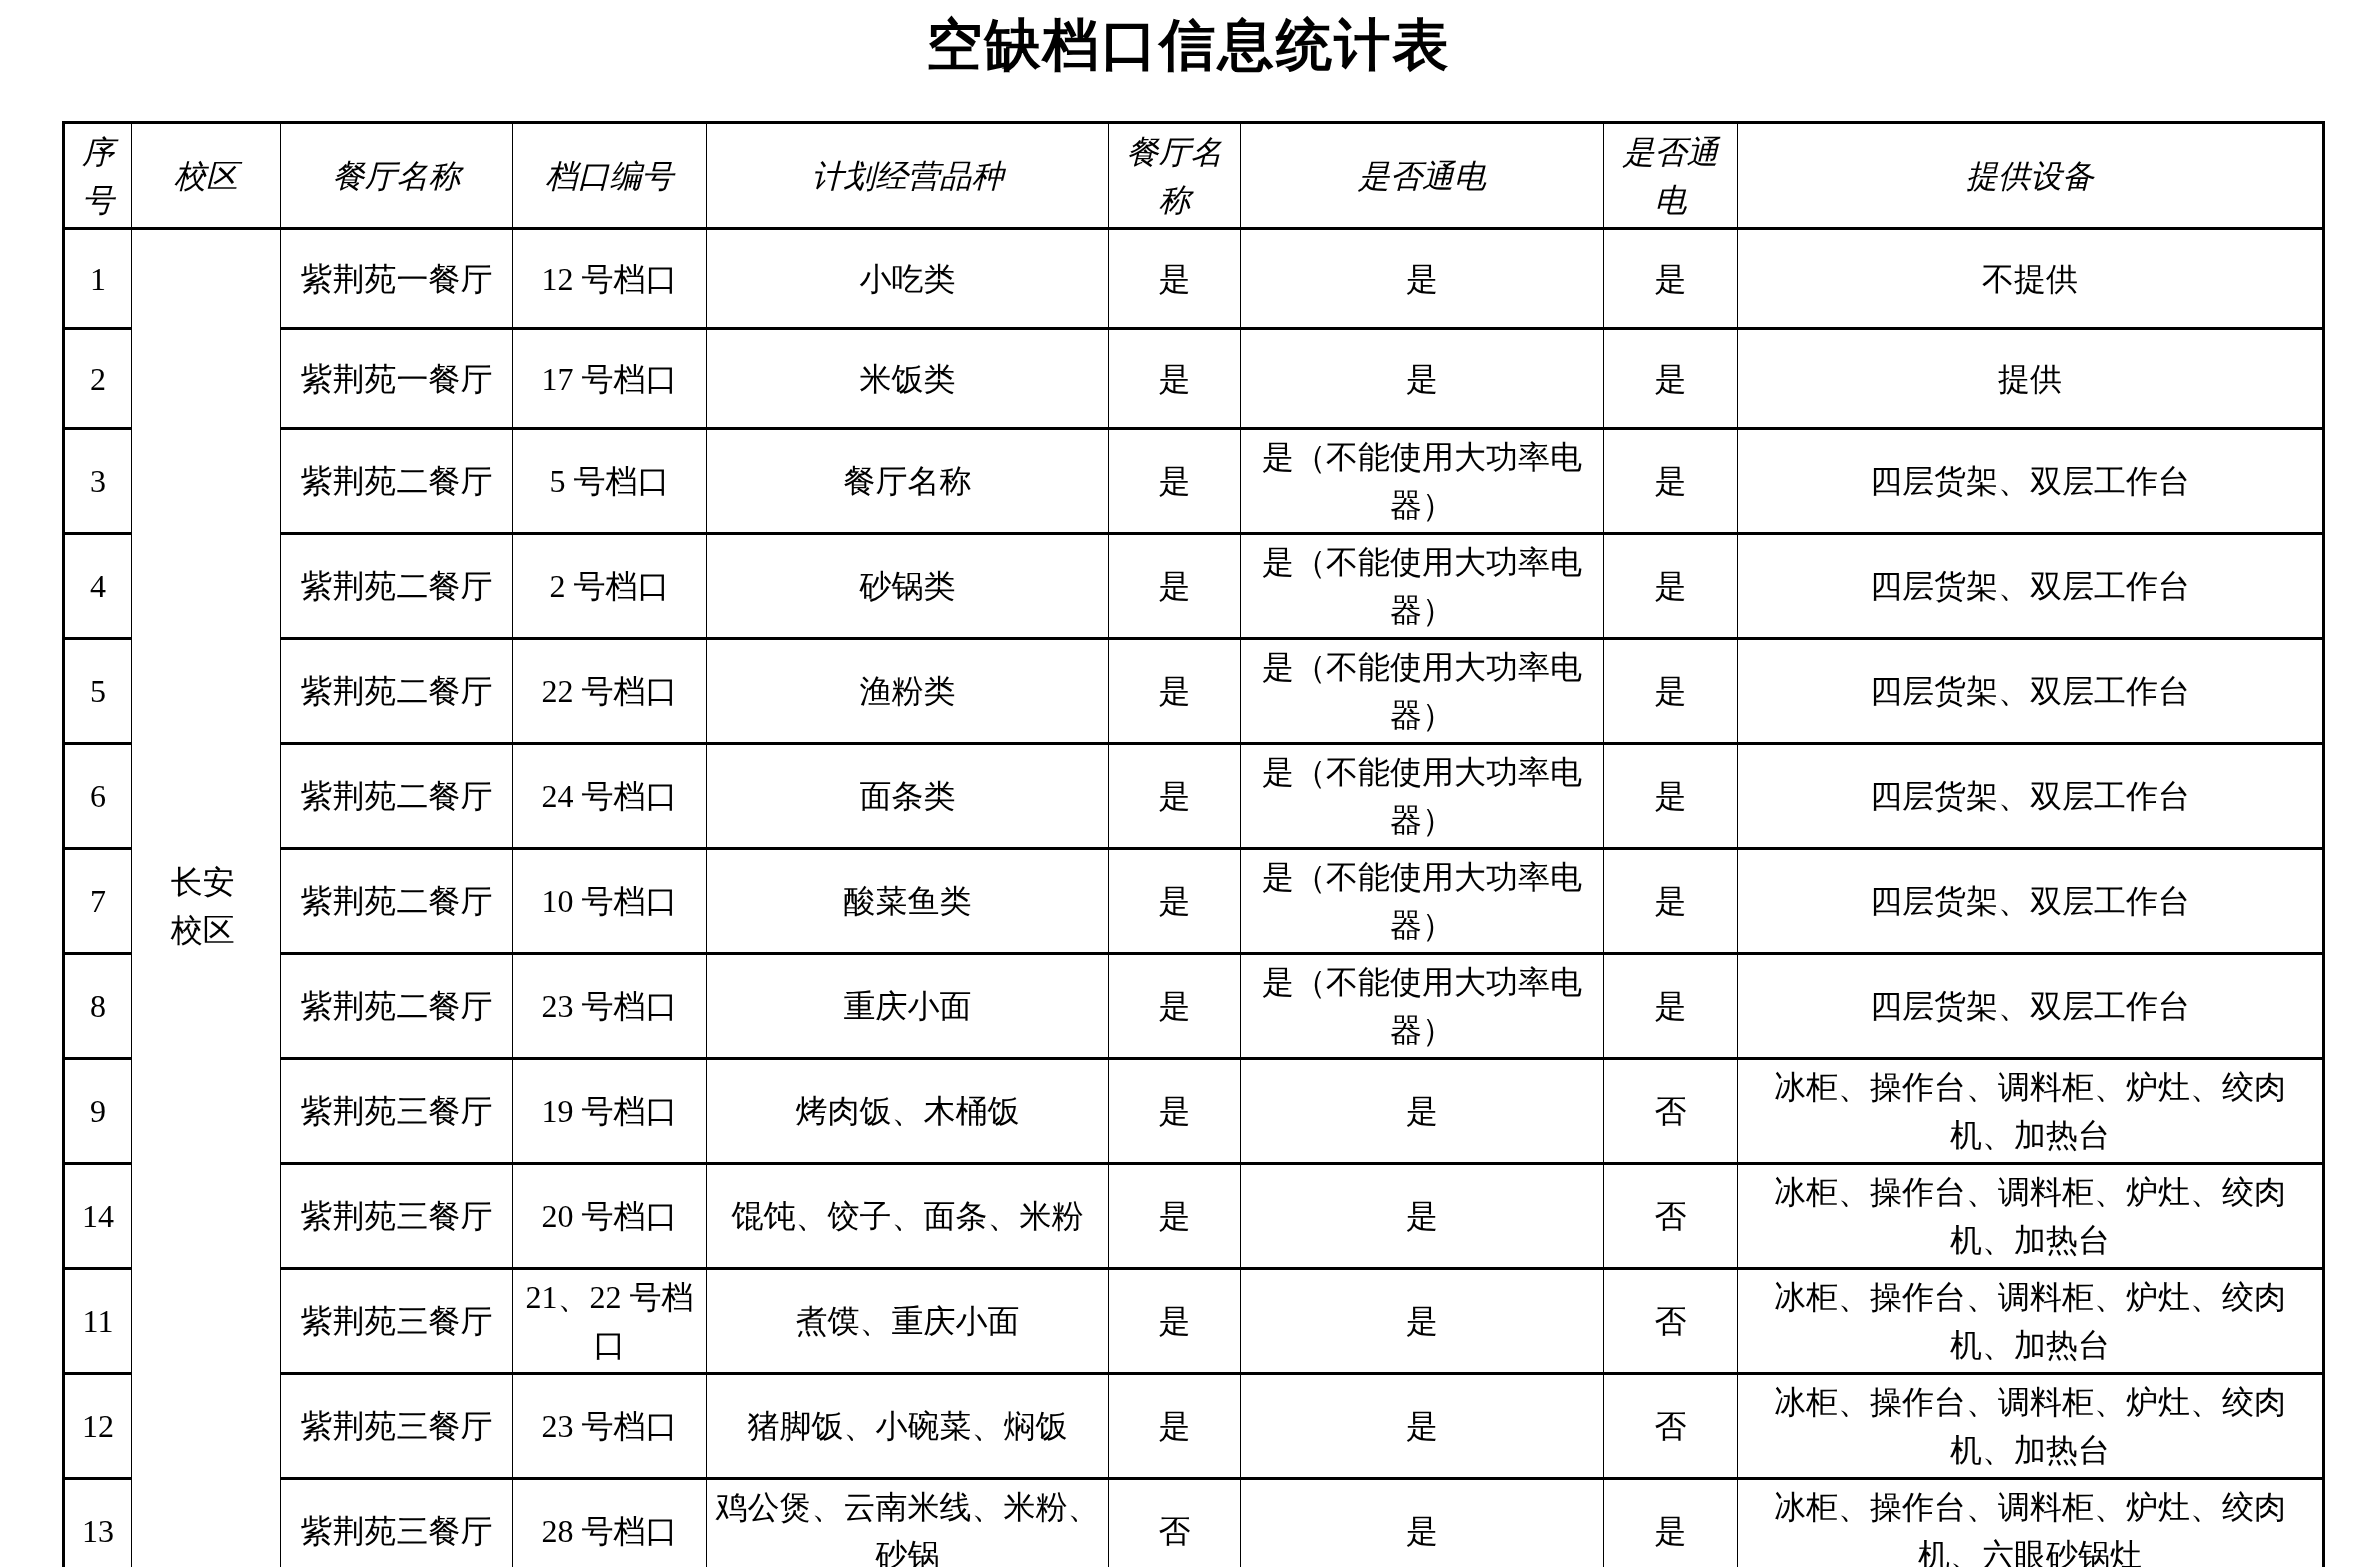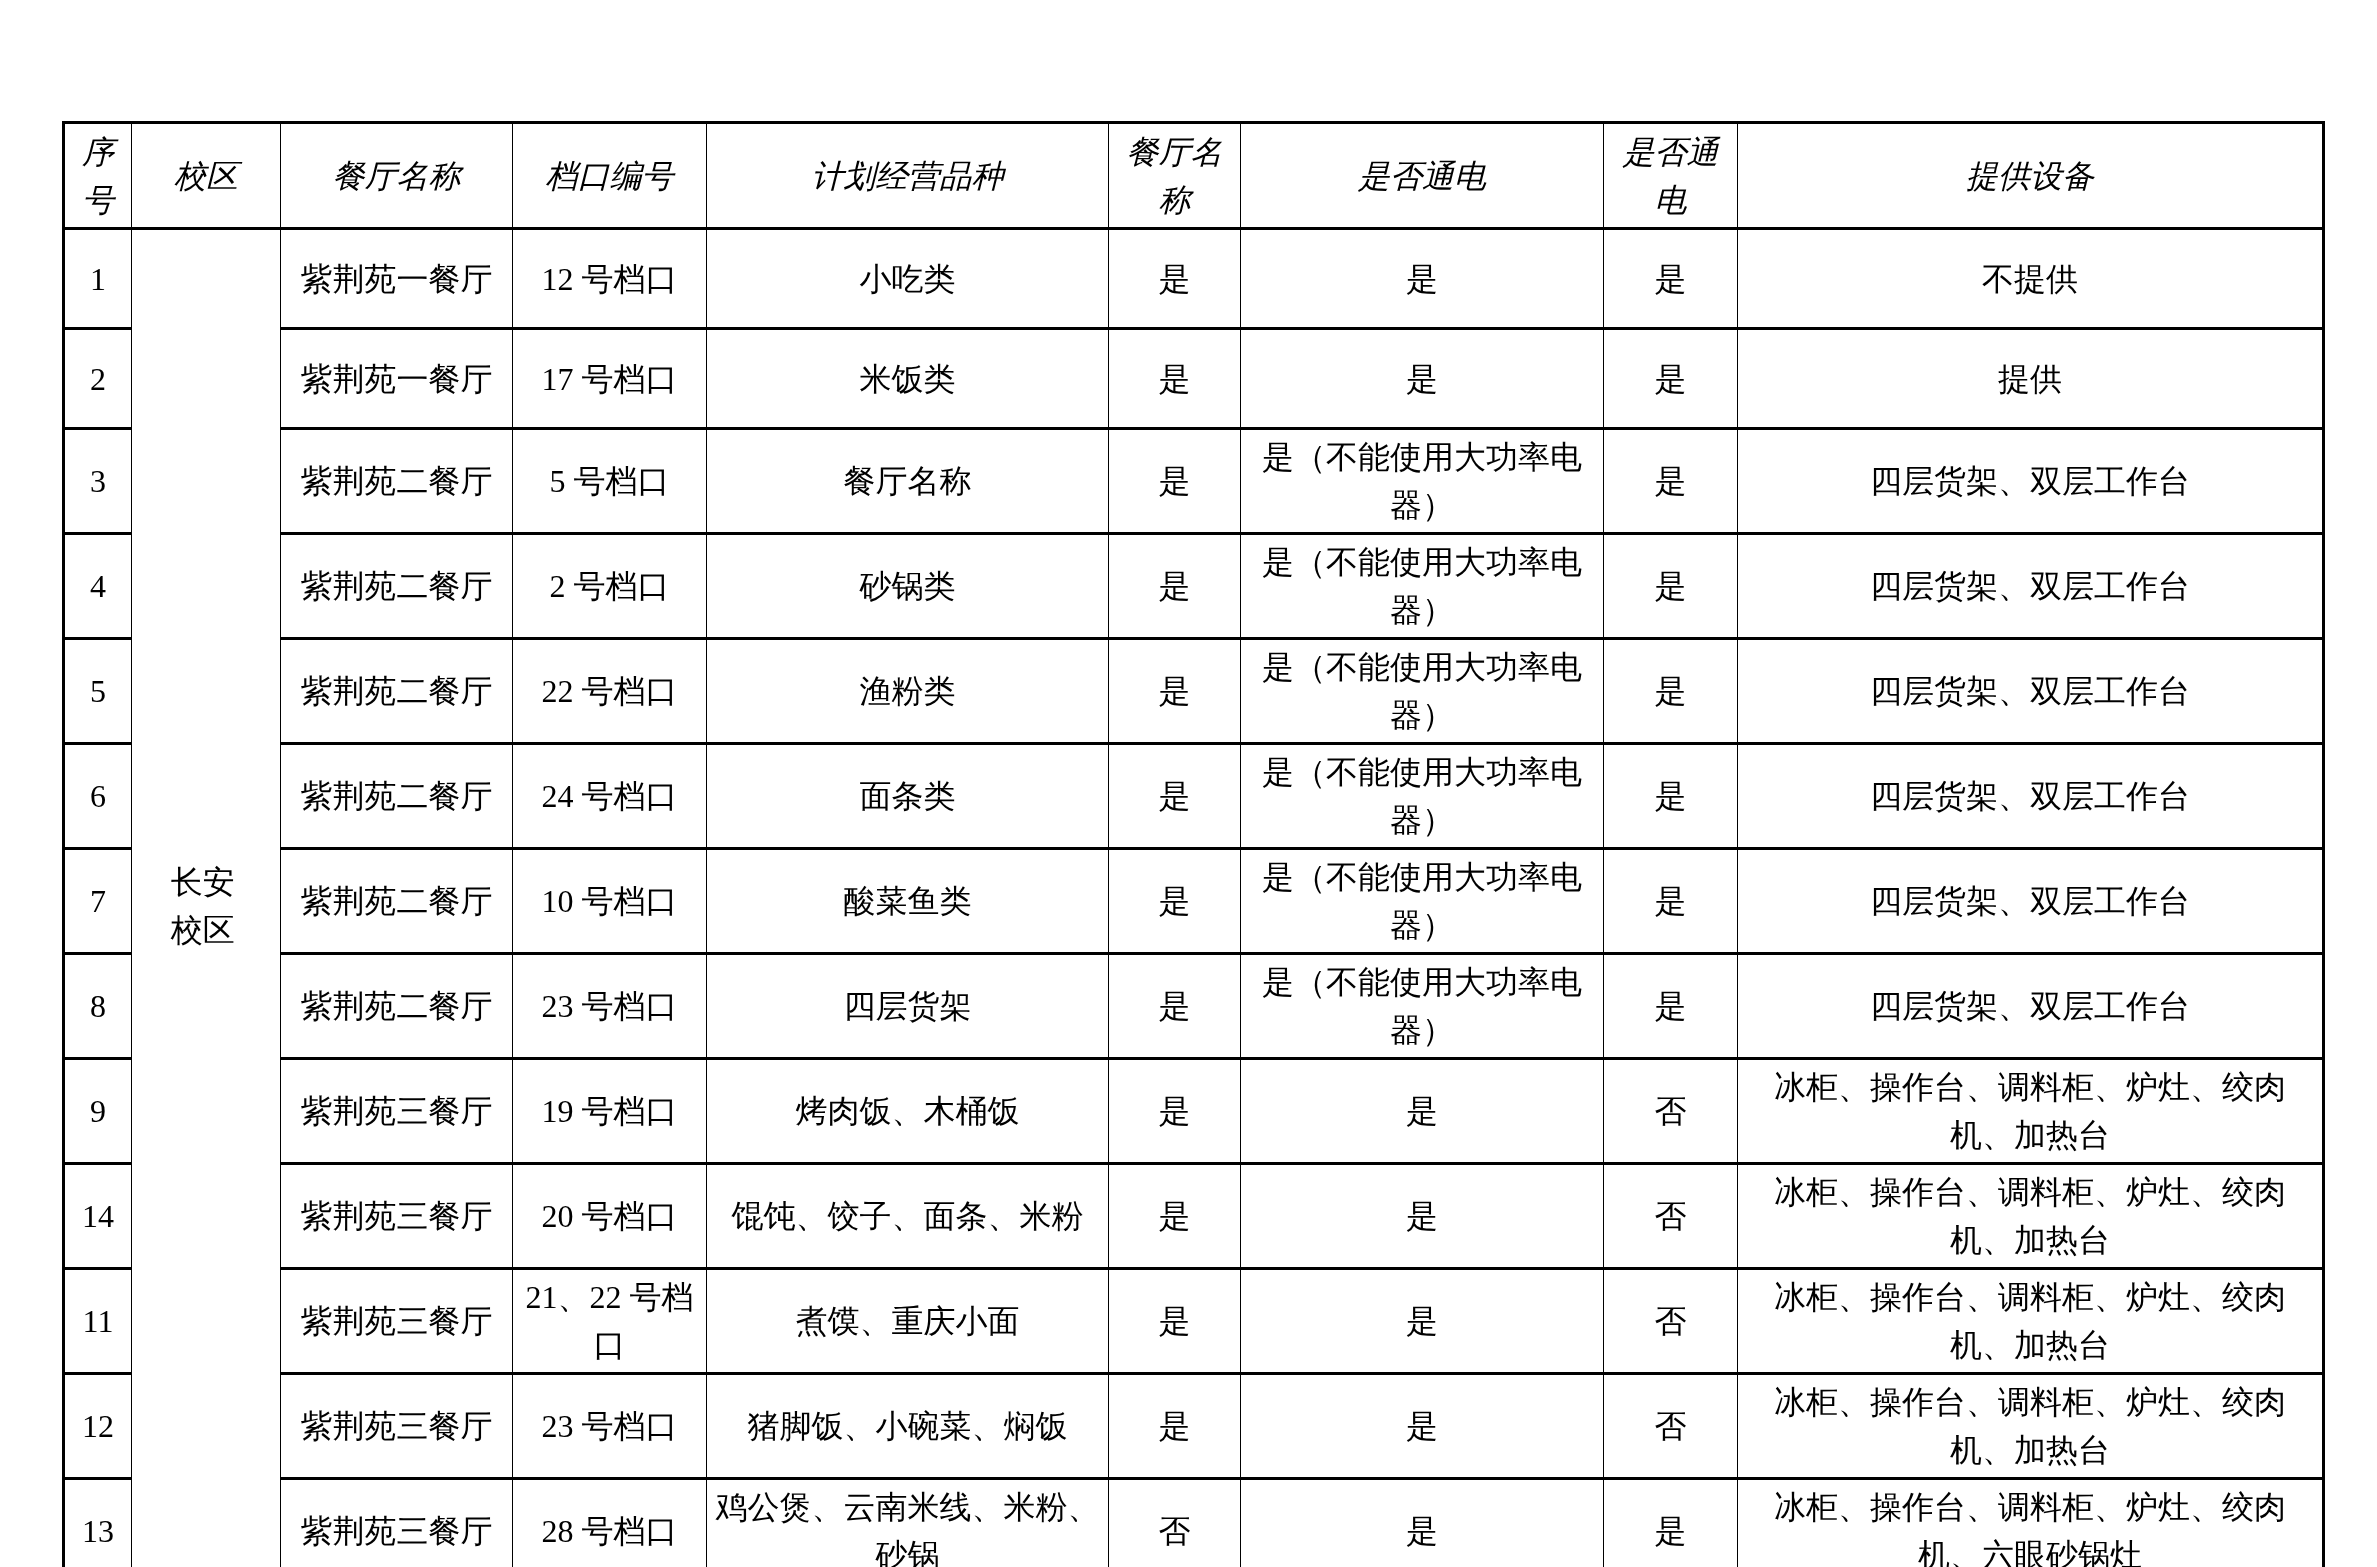--- a/index.html
+++ b/index.html
@@ -57,20 +57,21 @@
     display: inline-block;
     width: 2.2em;
     text-align: left;
   }
 </style>
 </head>
 <body>
 
 <div class="page">
 
+  <div class="doc-title">空缺档口信息统计表</div>
 
   <table class="stall-table">
     <colgroup>
       <col style="width:68px">
       <col style="width:149px">
       <col style="width:232px">
       <col style="width:194px">
       <col style="width:402px">
       <col style="width:132px">
       <col style="width:363px">
@@ -159,21 +160,21 @@
         <td>酸菜鱼类</td>
         <td>是</td>
         <td>是（不能使用大功率电器）</td>
         <td>是</td>
         <td>四层货架、双层工作台</td>
       </tr>
       <tr>
         <td>8</td>
         <td class="col-restaurant">紫荆苑二餐厅</td>
         <td>23 号档口</td>
-        <td>四层货架</td>
+        <td>重庆小面</td>
         <td>是</td>
         <td>是（不能使用大功率电器）</td>
         <td>是</td>
         <td>四层货架、双层工作台</td>
       </tr>
       <tr>
         <td>9</td>
         <td class="col-restaurant">紫荆苑三餐厅</td>
         <td>19 号档口</td>
         <td>烤肉饭、木桶饭</td>

